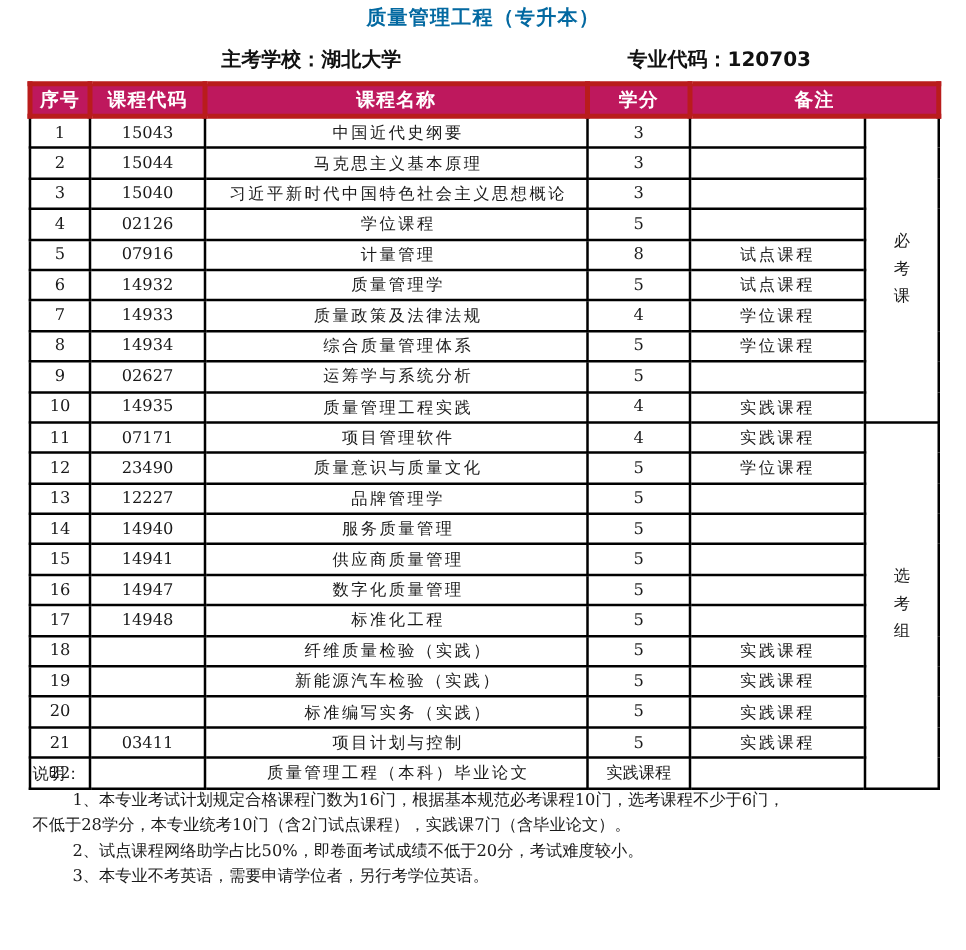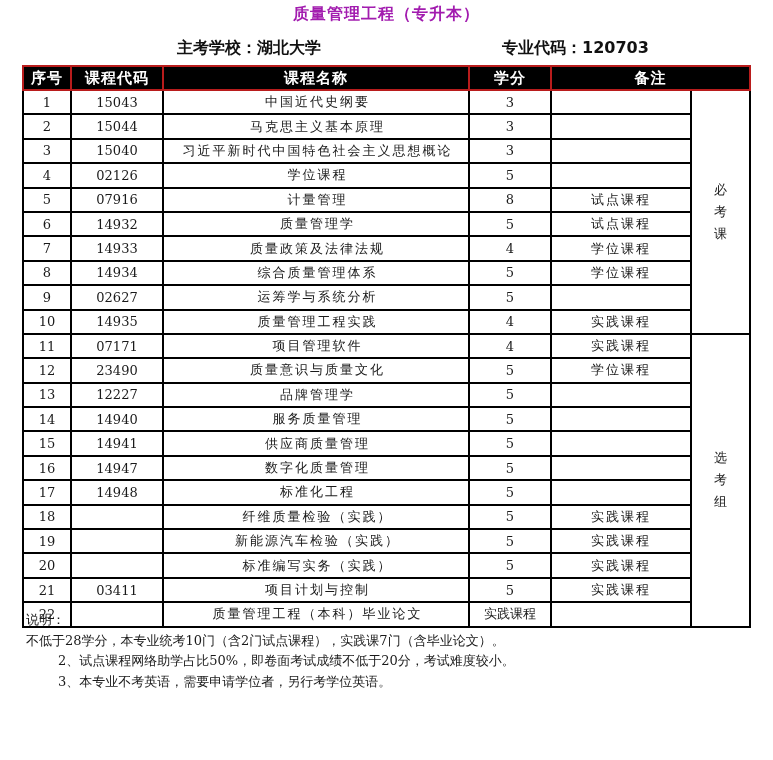--- a/index.html
+++ b/index.html
@@ -1,25 +1,25 @@
 <!DOCTYPE html>
 <html><head>
   <meta charset="utf-8">
   <style>
     html, body { margin: 0; padding: 0; background: #ffffff; }
     body { width: 773px; height: 760px; position: relative; overflow: hidden;
            font-family: "DejaVu Serif", "Liberation Serif", serif; color: #1a1a1a; }
     .title { position: absolute; left: 0; top: 4px; width: 773px; text-align: center;
-             font-family: "DejaVu Sans", sans-serif; font-weight: bold; font-size: 16px; color: #a21caf; letter-spacing: 1px; }
+             font-family: "DejaVu Sans", sans-serif; font-weight: bold; font-size: 16px; color: #0369a1; letter-spacing: 1px; }
     .subline { position: absolute; top: 38px; font-family: "DejaVu Sans", sans-serif; font-weight: bold; font-size: 16px; color: #111; }
     .school { left: 165px; margin-left: 12px; }
     .code { left: 464px; margin-left: 38px; }
     table.plan { position: absolute; left: 22px; top: 65px; border-collapse: collapse; table-layout: fixed; width: 727px; }
-    table.plan th { background: #000000; color: #ffffff; font-family: "DejaVu Sans", sans-serif; font-weight: bold;
-                    font-size: 15px; height: 22px; padding: 0; border: 2px solid #b91c1c; text-align: center; letter-spacing: 1px; }
+    table.plan th { background: #be185d; color: #ffffff; font-family: "DejaVu Sans", sans-serif; font-weight: bold;
+                    font-size: 15px; height: 22px; padding: 0; border: 4px solid #b91c1c; text-align: center; letter-spacing: 1px; }
     table.plan td { height: 22.4px; padding: 0; border: 2px solid #000; font-size: 13px; text-align: center; white-space: nowrap; overflow: hidden; }
     table.plan td.name { text-align: center; padding-left: 3px; letter-spacing: 2px; }
     table.plan td.note { letter-spacing: 2px; }
     table.plan td.group { vertical-align: middle; text-align: center; font-size: 13px; line-height: 22px; }
     .vert span { display: block; }
     .notes { position: absolute; left: 26px; top: 610px; font-size: 13px; line-height: 20.5px; width: 745px; }
     .notes .ind { padding-left: 32px; }
   </style>
 </head>
 <body>
@@ -209,16 +209,17 @@
         <td></td>
         <td class="name">质量管理工程（本科）毕业论文</td>
         <td>实践课程</td>
         <td class="note"></td>
       </tr>
     </tbody>
 </table>
 
 <div class="notes">
   <div>说明：</div>
+  <div class="ind">1、本专业考试计划规定合格课程门数为16门，根据基本规范必考课程10门，选考课程不少于6门，</div>
   <div>不低于28学分，本专业统考10门（含2门试点课程），实践课7门（含毕业论文）。</div>
   <div class="ind">2、试点课程网络助学占比50%，即卷面考试成绩不低于20分，考试难度较小。</div>
   <div class="ind">3、本专业不考英语，需要申请学位者，另行考学位英语。</div>
 </div>
 
 </body></html>

